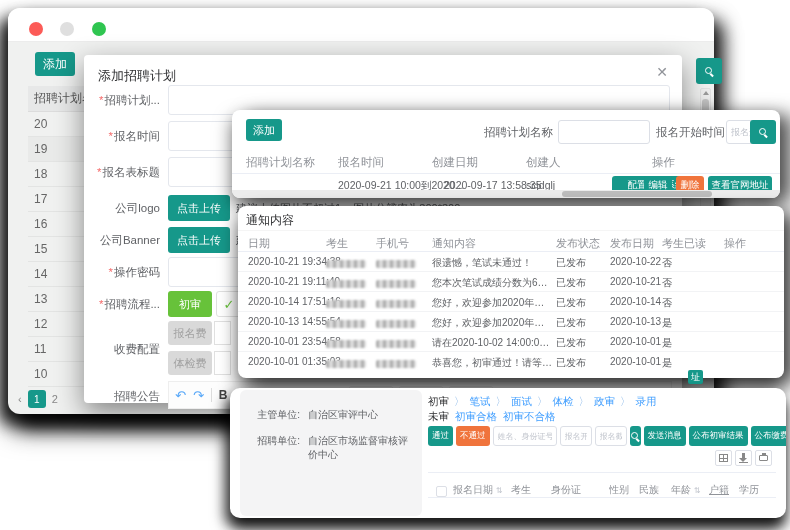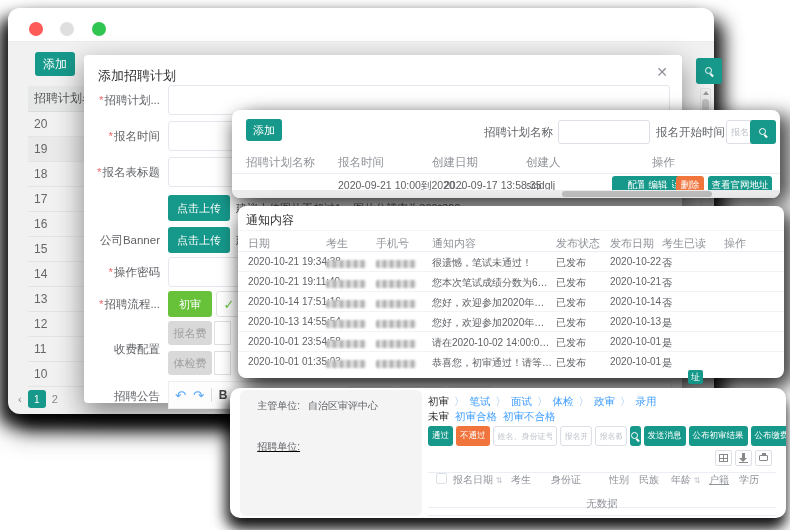--- a/index.html
+++ b/index.html
@@ -96,21 +96,21 @@
   .filters{position:absolute;left:0;top:37px;width:348px;height:22px;display:flex;gap:3px;align-items:center;}
   .f-btn{height:20px;font-size:8.5px;padding:0 4px;white-space:nowrap;}
   .icon-row{position:absolute;right:8px;top:62px;display:flex;gap:3px;}
   .mini-btn{width:17px;height:16px;border:1px solid #dcdfe6;border-radius:2px;background:#fff;position:relative;cursor:pointer;}
   .ic-grid{position:absolute;left:3px;top:3px;width:9px;height:8px;border:1px solid #888;background:linear-gradient(#888,#888) 50% 0/1px 100% no-repeat,linear-gradient(#888,#888) 0 50%/100% 1px no-repeat;}
   .ic-down{position:absolute;left:6px;top:2px;width:3px;height:6px;background:#888;}
   .ic-down::after{content:"";position:absolute;left:-3px;top:5px;border-left:4.5px solid transparent;border-right:4.5px solid transparent;border-top:4px solid #888;}
   .ic-down2{position:absolute;left:3px;bottom:2px;width:9px;height:1.5px;background:#888;}
   .ic-print{position:absolute;left:3px;top:4px;width:9px;height:6px;border:1px solid #888;border-radius:1px;}
   .ic-print::before{content:"";position:absolute;left:1.5px;top:-3px;width:4px;height:2px;background:#888;}
-  .rv-thead{position:absolute;left:0;top:84px;width:348px;height:36px;border-top:1px solid #ebeef5;border-bottom:1px solid #ebeef5;display:flex;align-items:flex-start;font-size:10px;color:#909399;}
+  .rv-thead{position:absolute;left:0;top:84px;width:348px;height:26px;border-top:1px solid #ebeef5;border-bottom:1px solid #ebeef5;display:flex;align-items:flex-end;font-size:10px;color:#909399;}
   .rv-thead .c{flex:none;white-space:nowrap;overflow:hidden;}
   .cb{width:11px;height:11px;border:1px solid #dcdfe6;border-radius:2px;background:#fff;margin:0 6px 0 8px;flex:none;}
   .sorter{font-size:8px;color:#c0c4cc;}
   .rv-empty{position:absolute;left:0;top:104px;width:348px;height:24px;display:flex;align-items:center;justify-content:center;font-size:10.5px;color:#909399;border-bottom:1px solid #ebeef5;}
 </style>
 </head>
 <body>
 
 <div class="stage">
 
@@ -167,20 +167,23 @@
       <div class="m-input"></div>
     </div>
     <div class="m-row" style="top:102px;">
       <div class="m-label">
           <span class="req">*</span>
           <span>报名表标题</span>
         </div>
       <div class="m-input"></div>
     </div>
     <div class="m-row" style="top:138px;">
+      <div class="m-label">
+          <span>公司logo</span>
+        </div>
       <button class="upload-btn btn-teal">点击上传</button>
       <div class="hint">建议上传图片不超过1m,图片分辨率为300*300</div>
     </div>
     <div class="m-row" style="top:170px;">
       <div class="m-label">
           <span>公司Banner</span>
         </div>
       <button class="upload-btn btn-teal">点击上传</button>
       <div class="hint">建议上传图片不超过1m,图片分辨率为300*300</div>
     </div>
@@ -362,26 +365,27 @@
       <span class="nc-stat">已发布</span>
       <span class="nc-pub">2020-10-01 ...</span>
       <span class="nc-read">是</span>
     </div>
   </div>
 
   <div class="abs btn-teal frag">址</div>
 
   <div class="abs review-win">
     <div class="rv-panel">
-      <div class="rv-item" style="top:9px;">
+      <div class="rv-item" style="top:18px;">
           <span class="rv-lab">主管单位:</span>
           <span class="rv-val">自治区审评中心</span>
         </div>
-      <div class="rv-item" style="top:50px;text-decoration:underline;">
+      <div class="rv-item" style="top:44px;">
           <span class="rv-lab">招聘单位:</span>
+          <span class="rv-val">自治区市场监督审核评价中心</span>
         </div>
 
     </div>
 
     <div class="rv-right">
       <div class="crumbs">
         <span class="crumb-d">初审</span>
         <span class="crumb-s">〉</span>
         <span class="crumb-b">笔试</span>
         <span class="crumb-s">〉</span>
@@ -427,17 +431,16 @@
         <span class="cb"></span>
         <span class="c" style="width:58px;"><span>报名日期</span> <span class="sorter">⇅</span></span>
         <span class="c" style="width:40px;">考生</span>
         <span class="c" style="width:58px;">身份证</span>
         <span class="c" style="width:30px;">性别</span>
         <span class="c" style="width:32px;">民族</span>
         <span class="c" style="width:38px;"><span>年龄</span> <span class="sorter">⇅</span></span>
         <span class="c" style="width:30px;text-decoration:underline;">户籍</span>
         <span class="c" style="width:30px;">学历</span>
       </div>
-      <div class="rv-empty">无数据</div>
     </div>
   </div>
 
 </div>
 
 </body></html>

